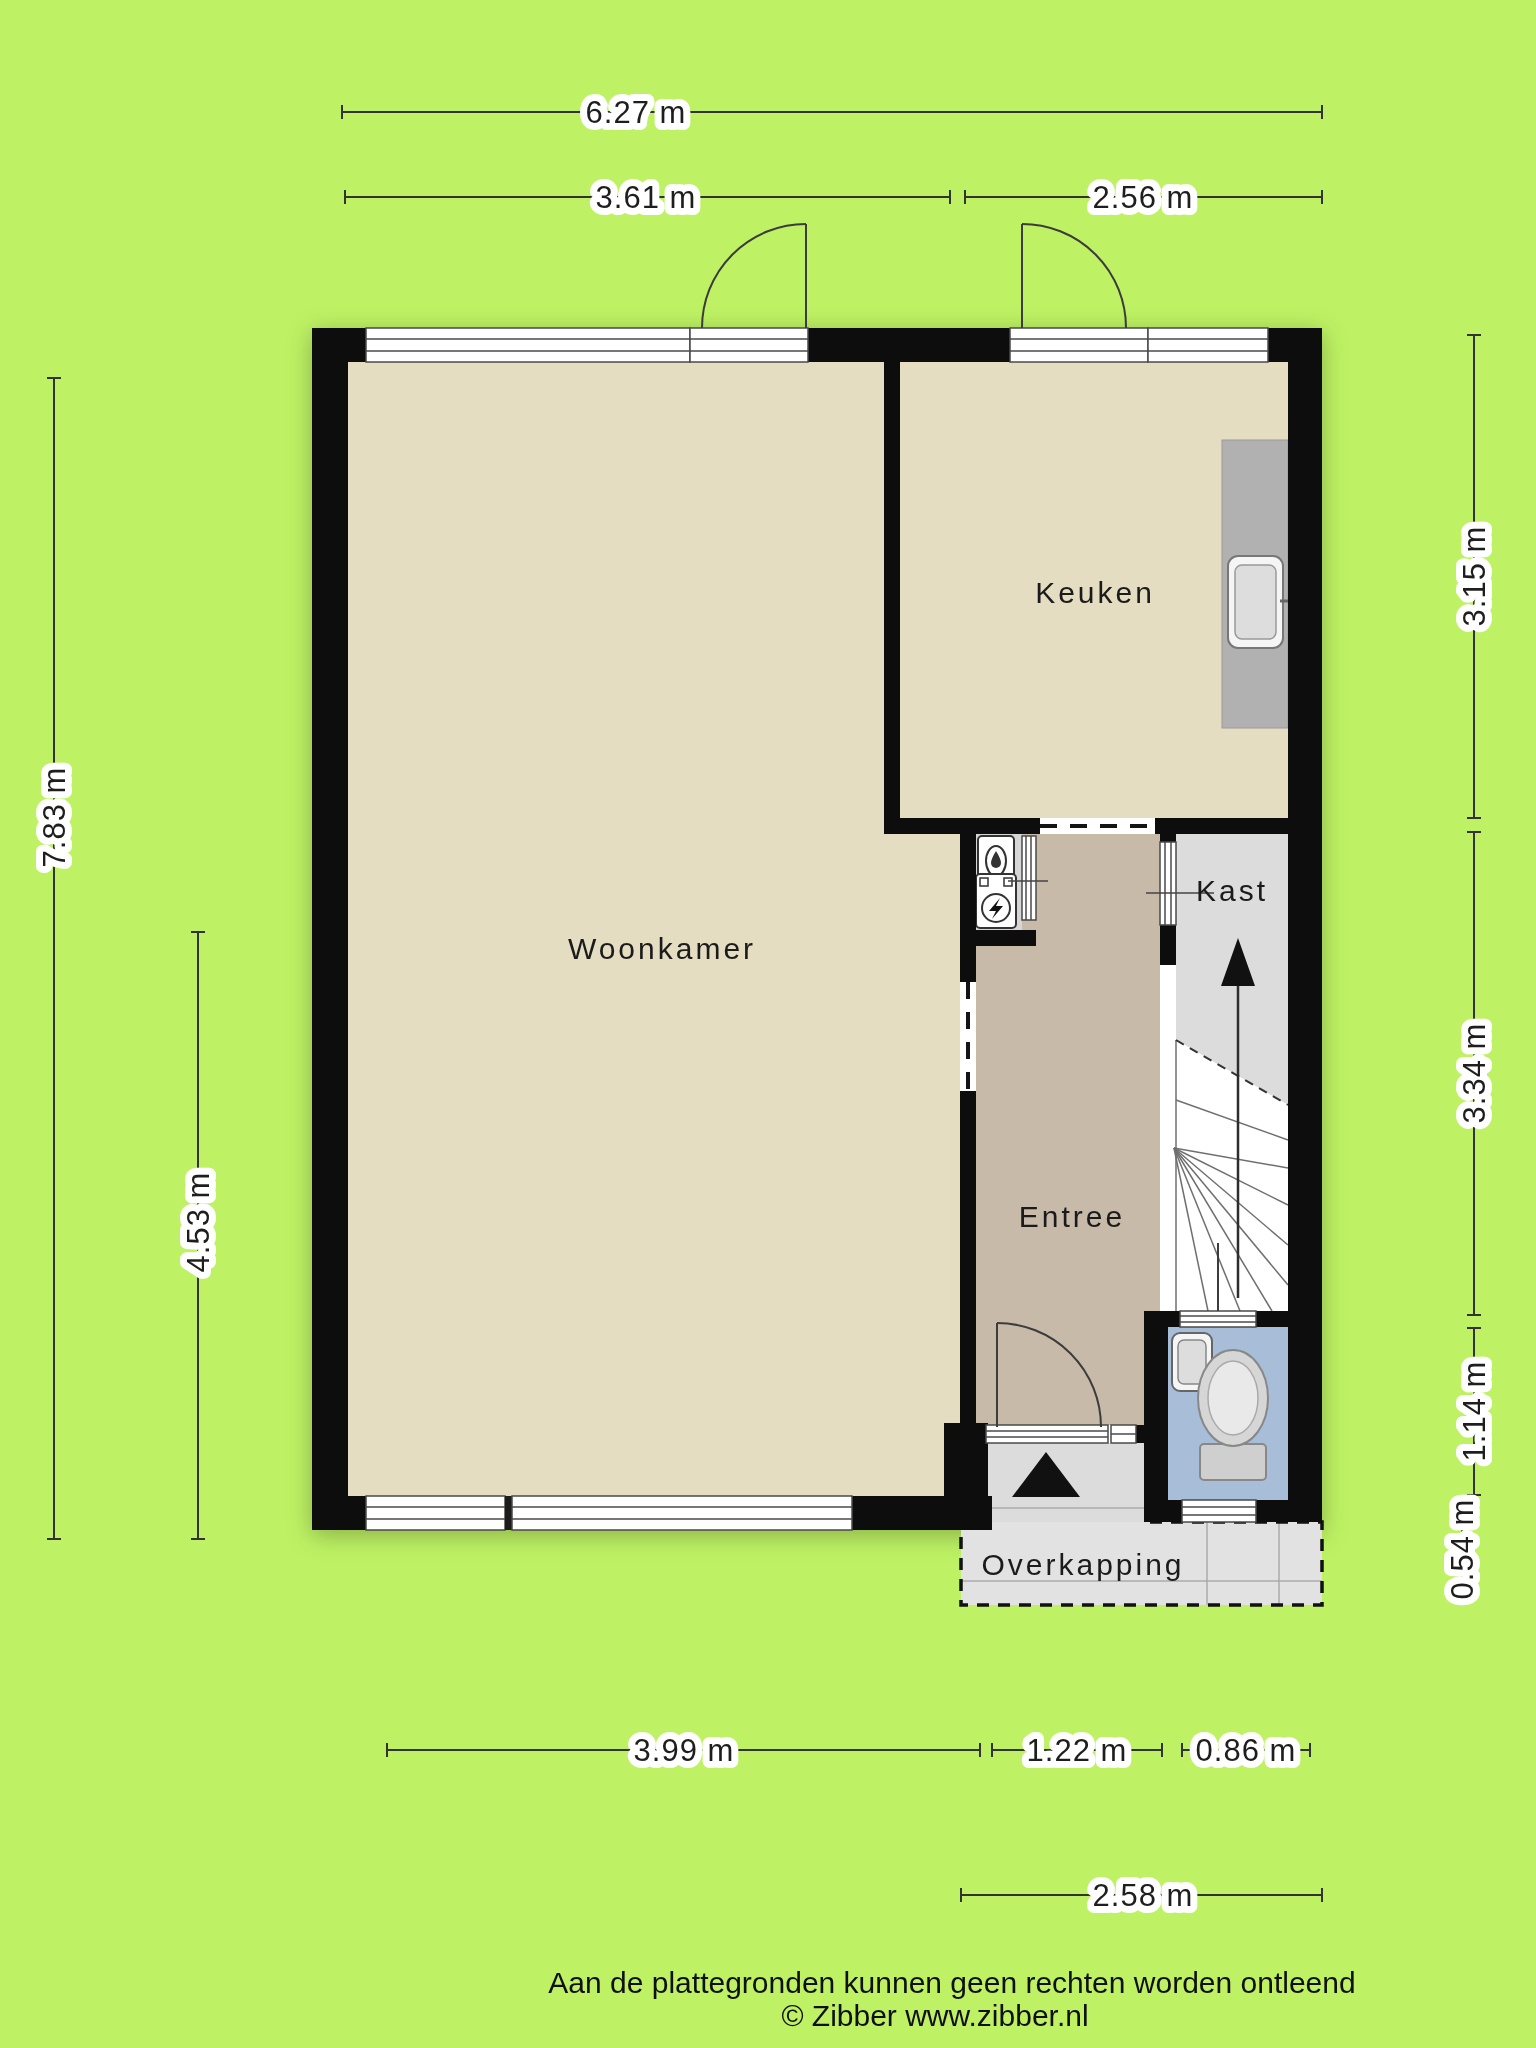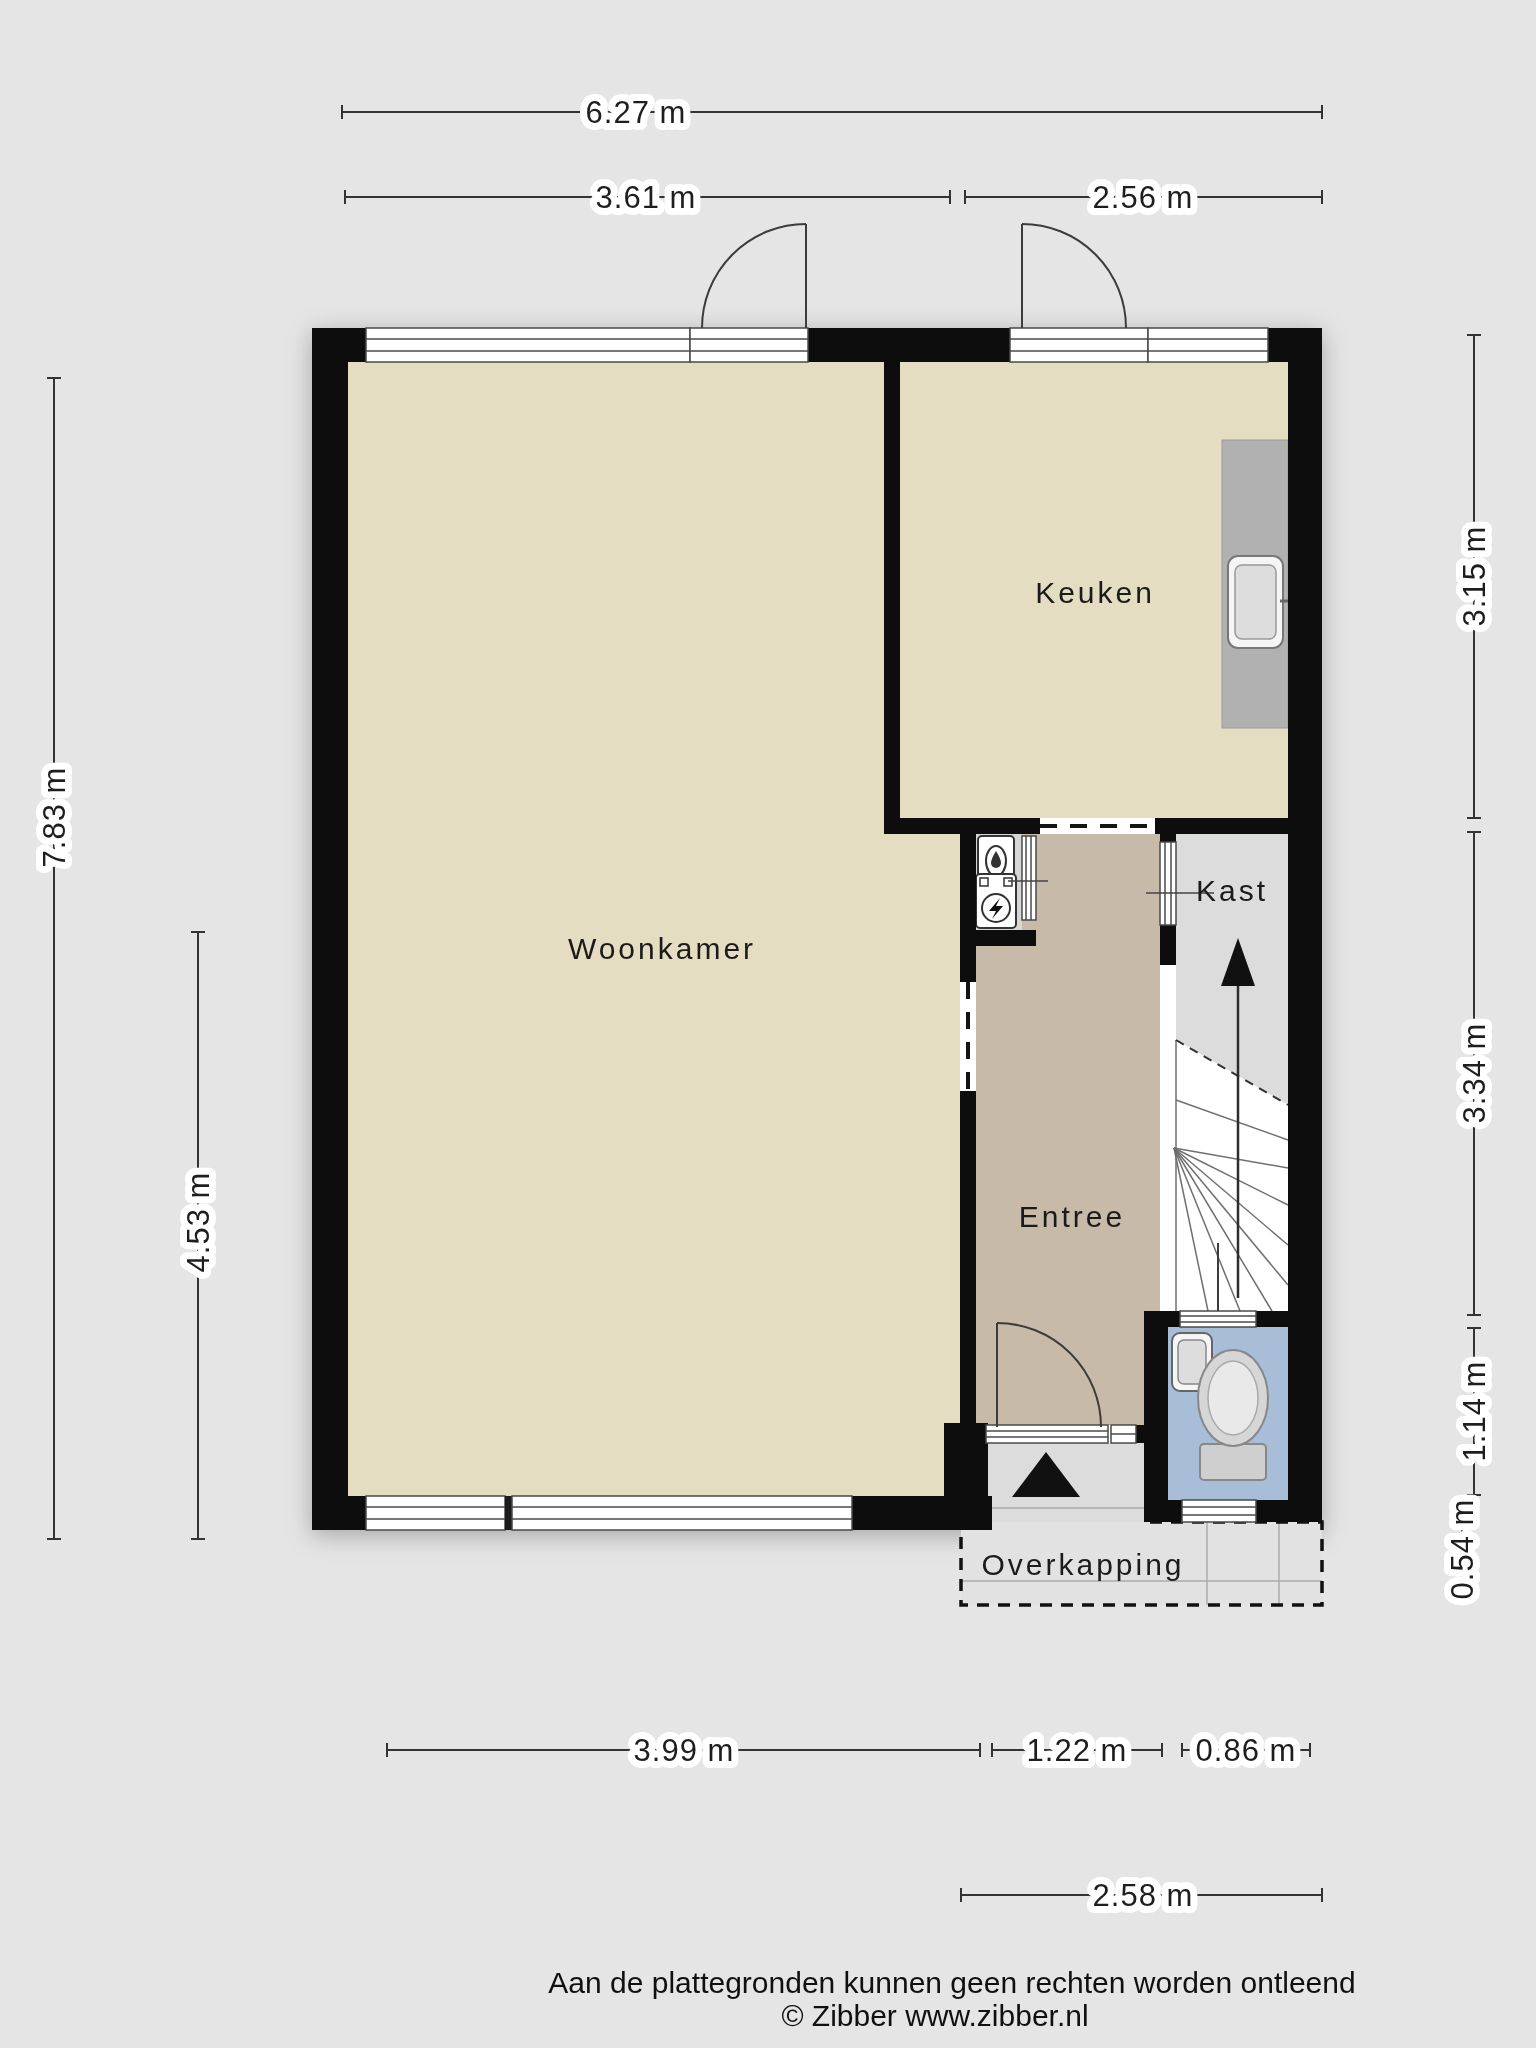--- a/index.html
+++ b/index.html
@@ -1,16 +1,16 @@
 <!DOCTYPE html>
 <html><head>
 <meta charset="utf-8">
 <style>
   html,body{margin:0;padding:0;background:#fff;}
-  .page{position:relative;width:1536px;height:2048px;background:#e5e5e5;overflow:hidden;}
+  .page{position:relative;width:1536px;height:2048px;background:#bef264;overflow:hidden;}
   svg{display:block;}
   .dim-line{stroke:#333;stroke-width:2;fill:none;}
   .tick{stroke:#333;stroke-width:2;}
   .dim-label{font:31px "Liberation Sans",sans-serif;fill:#1e1e1e;letter-spacing:1px;
              paint-order:stroke;stroke:#ffffff;stroke-width:14px;stroke-linejoin:round;
              text-anchor:middle;dominant-baseline:central;}
   .room-label{font:30px "Liberation Sans",sans-serif;fill:#1b1b1b;letter-spacing:3px;
               text-anchor:middle;dominant-baseline:central;}
   .footer-text{font:30px "Liberation Sans",sans-serif;fill:#101010;text-anchor:middle;}
   .win{fill:#ffffff;stroke:#4a4a4a;stroke-width:1.5;}

